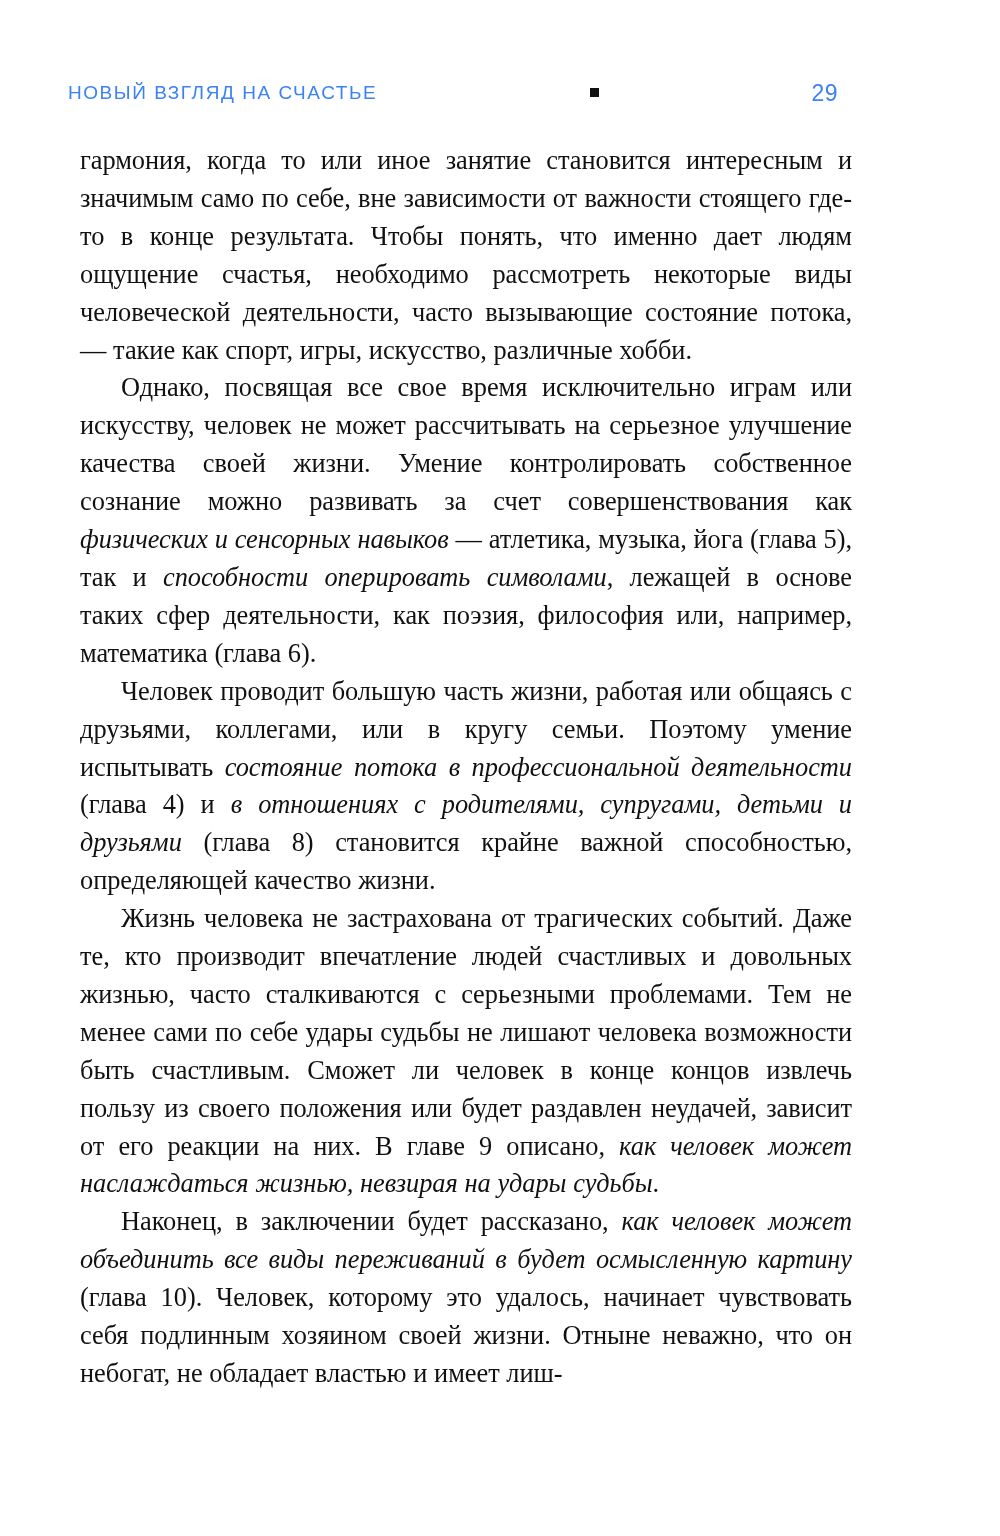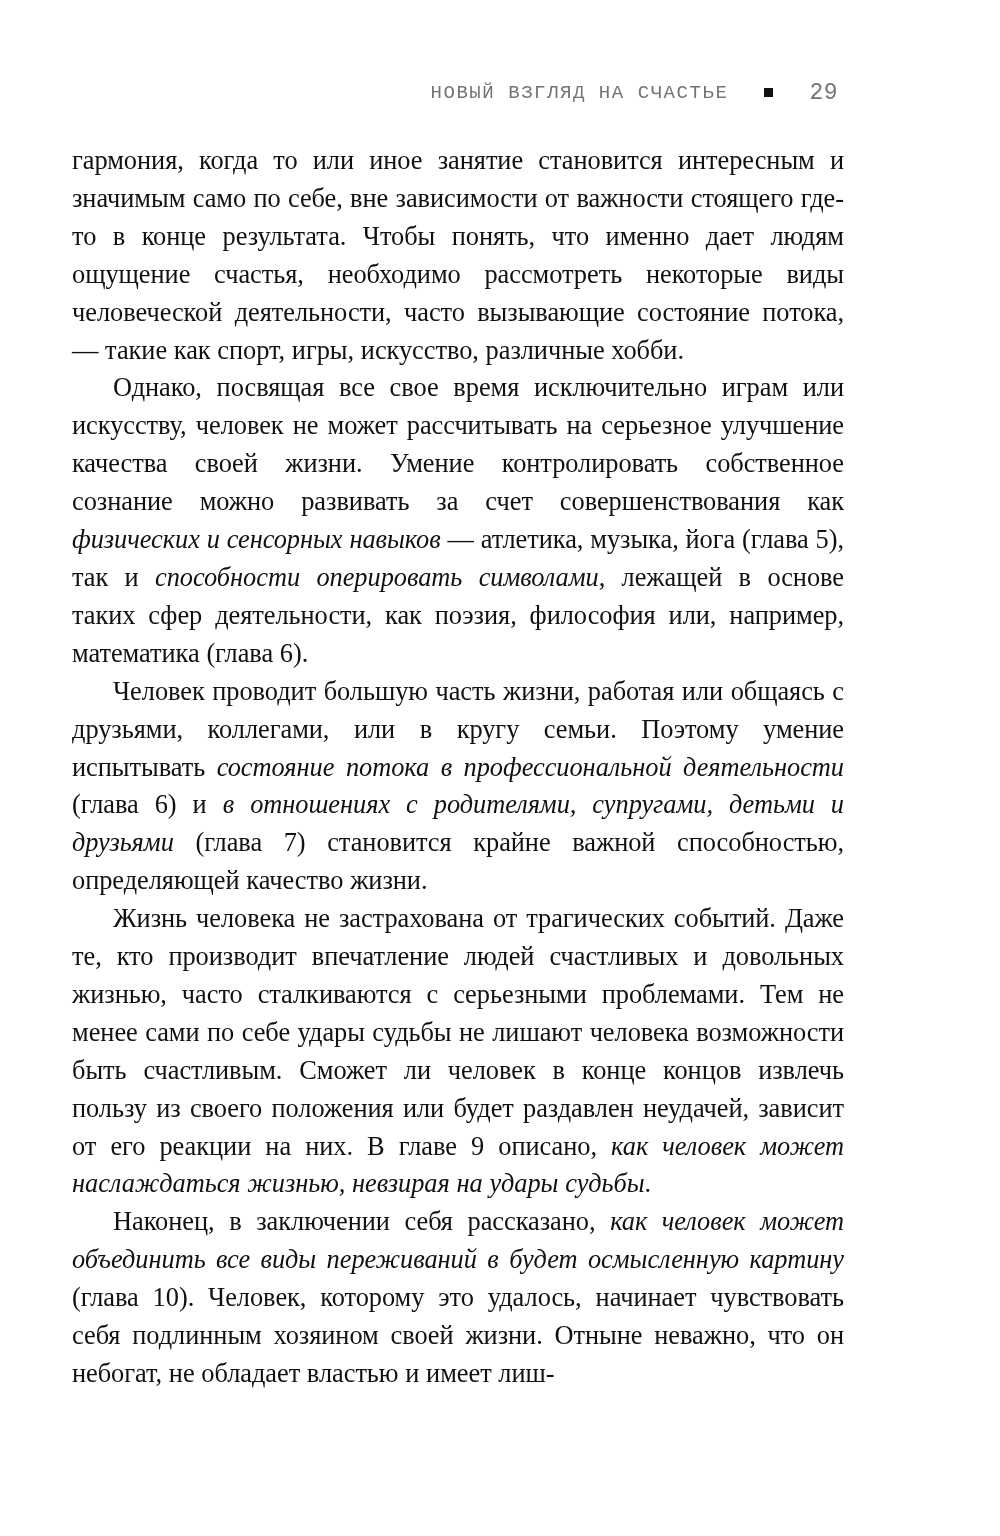--- a/index.html
+++ b/index.html
@@ -19,25 +19,25 @@
 
   
   .running-head {
     position: absolute;
     left: 68px;
     right: 162px;
     top: 78px;
     height: 30px;
     display: flex;
     align-items: center;
-    justify-content: flex-end;
-    font-family: Liberation Mono, monospace;
+    justify-content: space-between;
+    font-family: Liberation Sans, sans-serif;
     font-size: 19px;
     letter-spacing: 1.55px;
-    color: #737373;
+    color: #3b82f6;
     white-space: nowrap;
   }
   .running-head .chapter-title {
     text-transform: uppercase;
     font-weight: 400;
   }
   .running-head .head-sep {
     display: inline-block;
     width: 9px;
     height: 9px;
@@ -48,21 +48,21 @@
   .running-head .folio {
     margin-left: 36px;
     font-size: 23px;
     letter-spacing: 0.5px;
     font-weight: 400;
   }
 
   
   .textblock {
     position: absolute;
-    left: 72px;
+    left: 80px;
     top: 142px;
     width: 772px;
   }
   .textblock p {
     margin: 0;
     text-align: justify;
     text-align-last: left;
     font-size: 26.4px;
     line-height: 37.9px;
     letter-spacing: -0.05px;
@@ -85,18 +85,18 @@
 
   <div class="running-head">
     <span class="chapter-title">НОВЫЙ ВЗГЛЯД НА СЧАСТЬЕ</span>
     <span class="head-sep"></span>
     <span class="folio">29</span>
   </div>
 
   <div class="textblock">
     <p class="no-indent"><span>гармония, когда то или иное занятие становится интересным и значимым само по себе, вне зависимости от важности стоящего где-то в конце результата. Чтобы понять, что именно дает людям ощущение счастья, необходимо рассмотреть некоторые виды человеческой деятельности, часто вызывающие состояние потока, — такие как спорт, игры, искусство, различные хобби.</span></p>
     <p><span>Однако, посвящая все свое время исключительно играм или искусству, человек не может рассчитывать на серьезное улучшение качества своей жизни. Умение контролировать собственное сознание можно развивать за счет совершенствования как </span><em>физических и сенсорных навыков</em><span> — атлетика, музыка, йога (глава 5), так и </span><em>способности оперировать символами</em><span>, лежащей в основе таких сфер деятельности, как поэзия, философия или, например, математика (глава 6).</span></p>
-    <p><span>Человек проводит большую часть жизни, работая или общаясь с друзьями, коллегами, или в кругу семьи. Поэтому умение испытывать </span><em>состояние потока в профессиональной деятельности</em><span> (глава 6) и </span><em>в отношениях с родителями, супругами, детьми и друзьями</em><span> (глава 7) становится крайне важной способностью, определяющей качество жизни.</span></p>
+    <p><span>Человек проводит большую часть жизни, работая или общаясь с друзьями, коллегами, или в кругу семьи. Поэтому умение испытывать </span><em>состояние потока в профессиональной деятельности</em><span> (глава 4) и </span><em>в отношениях с родителями, супругами, детьми и друзьями</em><span> (глава 8) становится крайне важной способностью, определяющей качество жизни.</span></p>
     <p><span>Жизнь человека не застрахована от трагических событий. Даже те, кто производит впечатление людей счастливых и довольных жизнью, часто сталкиваются с серьезными проблемами. Тем не менее сами по себе удары судьбы не лишают человека возможности быть счастливым. Сможет ли человек в конце концов извлечь пользу из своего положения или будет раздавлен неудачей, зависит от его реакции на них. В главе 9 описано, </span><em>как человек может наслаждаться жизнью, невзирая на удары судьбы</em><span>.</span></p>
-    <p><span>Наконец, в заключении себя рассказано, </span><em>как человек может объединить все виды переживаний в будет осмысленную картину</em><span> (глава 10). Человек, которому это удалось, начинает чувствовать себя подлинным хозяином своей жизни. Отныне неважно, что он небогат, не обладает властью и имеет лиш-</span></p>
+    <p><span>Наконец, в заключении будет рассказано, </span><em>как человек может объединить все виды переживаний в будет осмысленную картину</em><span> (глава 10). Человек, которому это удалось, начинает чувствовать себя подлинным хозяином своей жизни. Отныне неважно, что он небогат, не обладает властью и имеет лиш-</span></p>
   </div>
 
 </div>
 
 </body></html>

